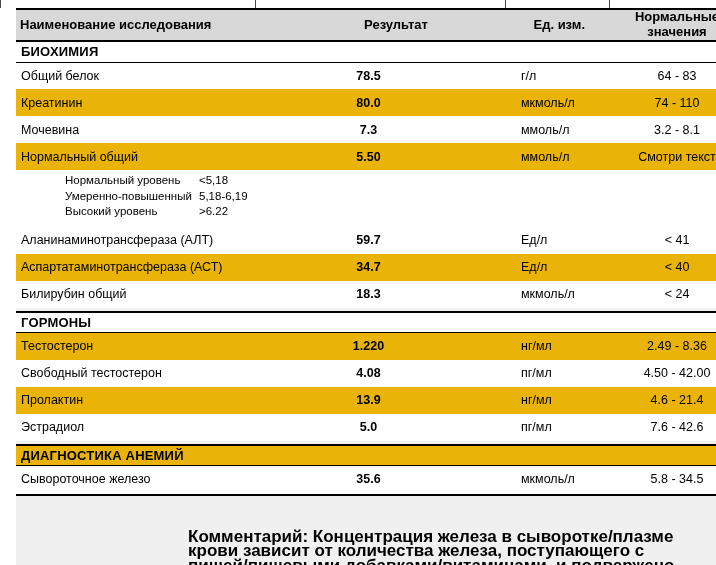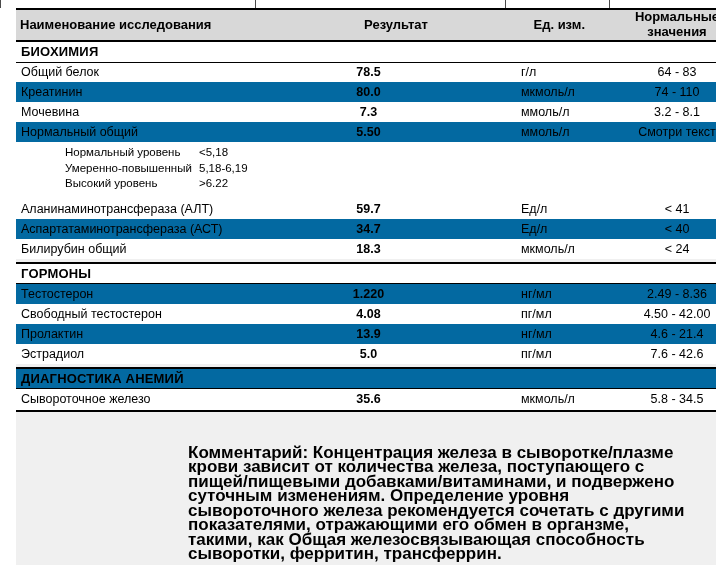--- a/index.html
+++ b/index.html
@@ -21,22 +21,22 @@
     background:#d8d8d8;
     border-top:2px solid #000; border-bottom:2px solid #000;
     font-size:13px; font-weight:bold; line-height:1.12;
     height:32px; vertical-align:middle; padding:0;
   }
   th.h-name   { text-align:left; padding-left:4px; }
   th.h-result { text-align:center; }
   th.h-unit   { text-align:right; padding-right:40px; }
   th.h-normal { text-align:center; }
 
-  td { font-size:12.5px; height:20px; padding:0; vertical-align:middle; background:#fff; }
-  tr.shade td { background:#0369a1; }
+  td { font-size:12.5px; height:27px; padding:0; vertical-align:middle; background:#fff; }
+  tr.shade td { background:#eab308; }
 
   .section-row td {
     font-size:13px; font-weight:bold; letter-spacing:.2px;
     height:21px; padding-left:5px;
     border-top:2px solid #000; border-bottom:1px solid #000;
   }
   tr.first-section td { border-top:none; }
 
   .c-name   { padding-left:5px; }
   .c-result { text-align:center; padding-right:55px; font-weight:bold; }

